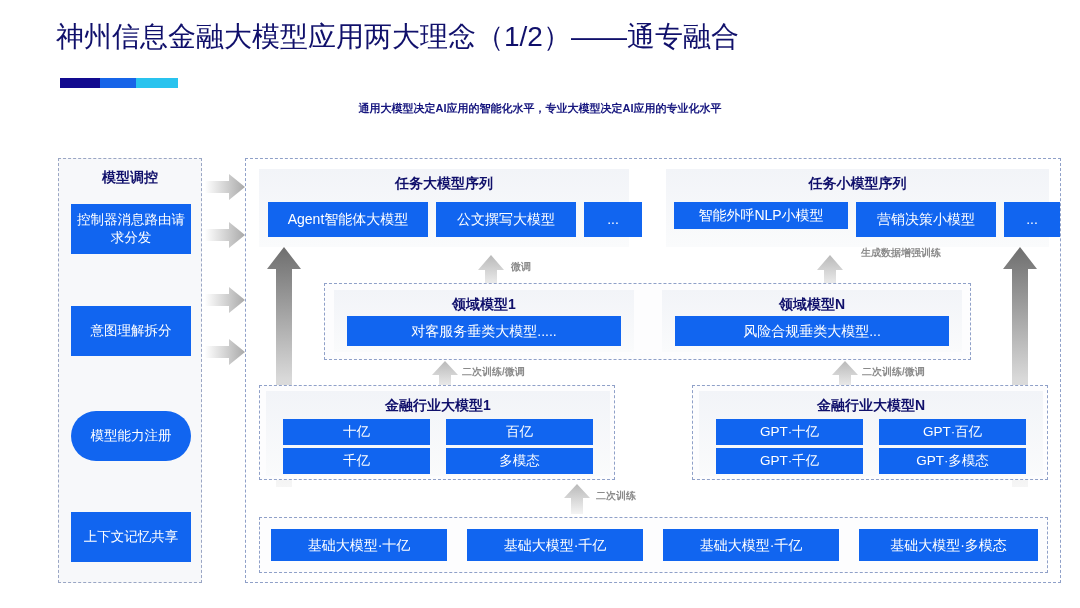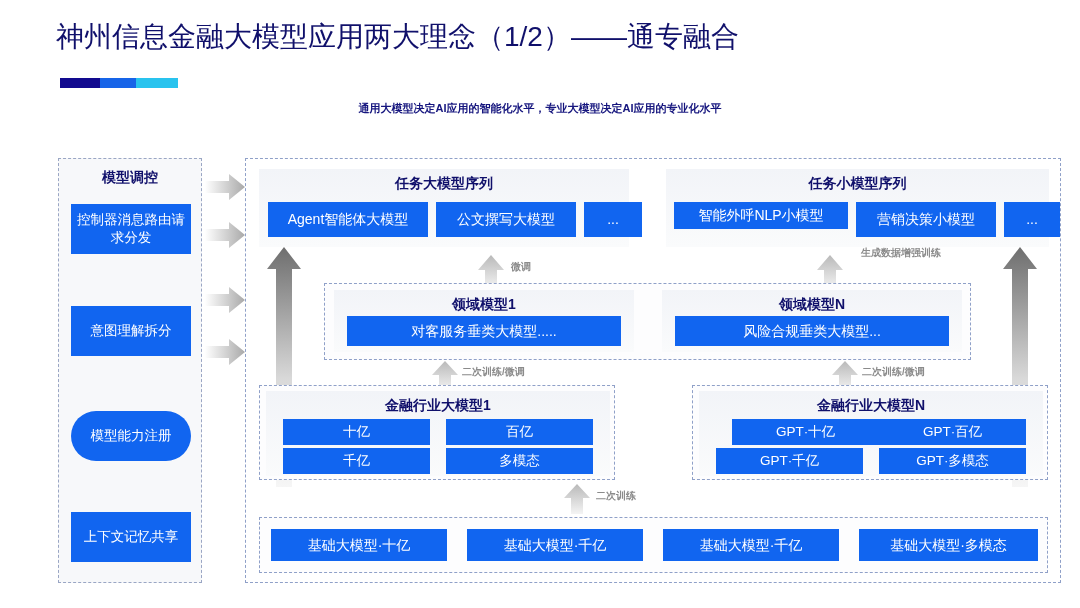--- a/index.html
+++ b/index.html
@@ -223,21 +223,21 @@
         <div class="blue sm" style="position:absolute; left:17px; top:28px; width:147px; height:26px;">十亿</div>
         <div class="blue sm" style="position:absolute; left:180px; top:28px; width:147px; height:26px;">百亿</div>
         <div class="blue sm" style="position:absolute; left:17px; top:57px; width:147px; height:26px;">千亿</div>
         <div class="blue sm" style="position:absolute; left:180px; top:57px; width:147px; height:26px;">多模态</div>
       </div>
     </div>
 
     <div class="dashbox" style="left:446px; top:226px; width:356px; height:95px;">
       <div class="grp" style="left:6px; top:5px; width:344px; height:85px;">
         <div class="grp-title">金融行业大模型N</div>
-        <div class="blue sm" style="position:absolute; left:17px; top:28px; width:147px; height:26px;margin-left:16px;">GPT·十亿</div>
+        <div class="blue sm" style="position:absolute; left:17px; top:28px; width:147px; height:26px;">GPT·十亿</div>
         <div class="blue sm" style="position:absolute; left:180px; top:28px; width:147px; height:26px;">GPT·百亿</div>
         <div class="blue sm" style="position:absolute; left:17px; top:57px; width:147px; height:26px;">GPT·千亿</div>
         <div class="blue sm" style="position:absolute; left:180px; top:57px; width:147px; height:26px;">GPT·多模态</div>
       </div>
     </div>
 
     <div class="garrow" style="left:318px; top:325px;">
       <svg width="26" height="30" viewBox="0 0 26 30">
         <path d="M13 0 L26 14 L19 14 L19 30 L7 30 L7 14 L0 14 Z" fill="url(#gv2)"></path>
       </svg>

